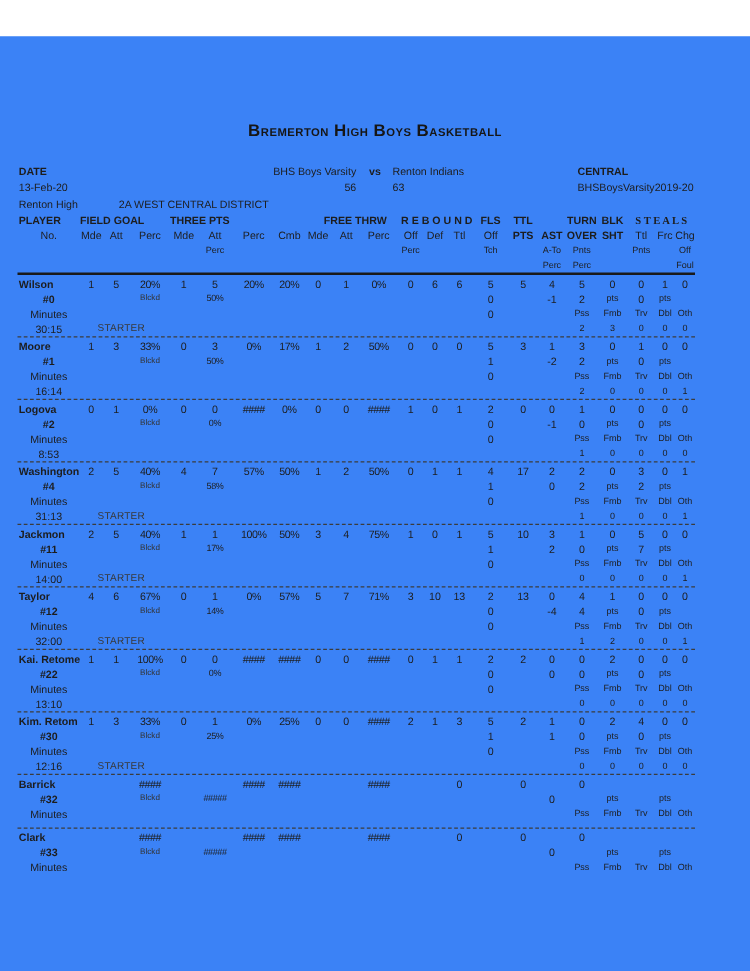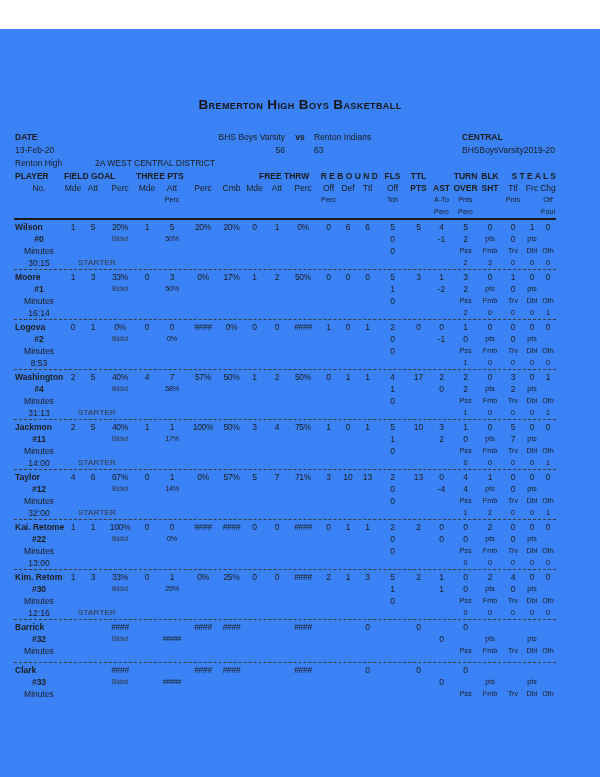--- a/index.html
+++ b/index.html
@@ -25,21 +25,21 @@
   .s7{font-size:7.2px;} .s65{font-size:6.5px;color:#333;}
   .c2{grid-column:2}.c3{grid-column:3}.c4{grid-column:4}.c5{grid-column:5}.c6{grid-column:6}
   .c7{grid-column:7}.c8{grid-column:8}.c9{grid-column:9}.c10{grid-column:10}.c11{grid-column:11}
   .c12{grid-column:12}.c13{grid-column:13}.c14{grid-column:14}.c15{grid-column:15}.c16{grid-column:16}
   .c17{grid-column:17}.c18{grid-column:18}.c19{grid-column:19}.c20{grid-column:20}.c21{grid-column:21}
   .c22{grid-column:22}
   .h-fg{grid-column:2/5;text-align:left;}
   .h-tp{grid-column:5/9;text-align:left;}
   .h-ft{grid-column:9/12;text-align:left;padding-left:16px;}
   .h-reb{grid-column:11/15;text-align:right;}
-  .h-stl{grid-column:20/23;text-align:right;}
+  .h-stl{grid-column:20/23;text-align:center;font-family:Liberation Serif, serif;}
   .thead{border-bottom:2px solid #1a1a1a;padding-bottom:1px;}
   .pblock{border-bottom:1px dashed #3c3c3c;padding-top:1px;}
   .pblock:last-child{border-bottom:none;}
   .pblock:nth-child(9) .l4,.pblock:nth-child(10) .l4{height:5px;}
   .starter{grid-column:2/8;text-align:left;padding-left:14px;font-size:8px;color:#383838;letter-spacing:.2px;}
   .mono-hash{letter-spacing:-.3px;}
 </style>
 </head>
 <body>
 
@@ -491,21 +491,21 @@
     <div class="grid line l3">
       <span class="cell namec">Minutes</span>
       <span class="cell c15">0</span>
       <span class="cell c18 s7">Pss</span>
       <span class="cell c19 s7">Fmb</span>
       <span class="cell c20 s7">Trv</span>
       <span class="cell c21 s7">Dbl</span>
       <span class="cell c22 s7">Oth</span>
     </div>
     <div class="grid line l4">
-      <span class="cell namec">13:00</span>
+      <span class="cell namec">13:10</span>
       <span class="cell starter"></span>
       <span class="cell c18 s7">0</span>
       <span class="cell c19 s7">0</span>
       <span class="cell c20 s7">0</span>
       <span class="cell c21 s7">0</span>
       <span class="cell c22 s7">0</span>
     </div>
   </div>
 
   <div class="pblock">

